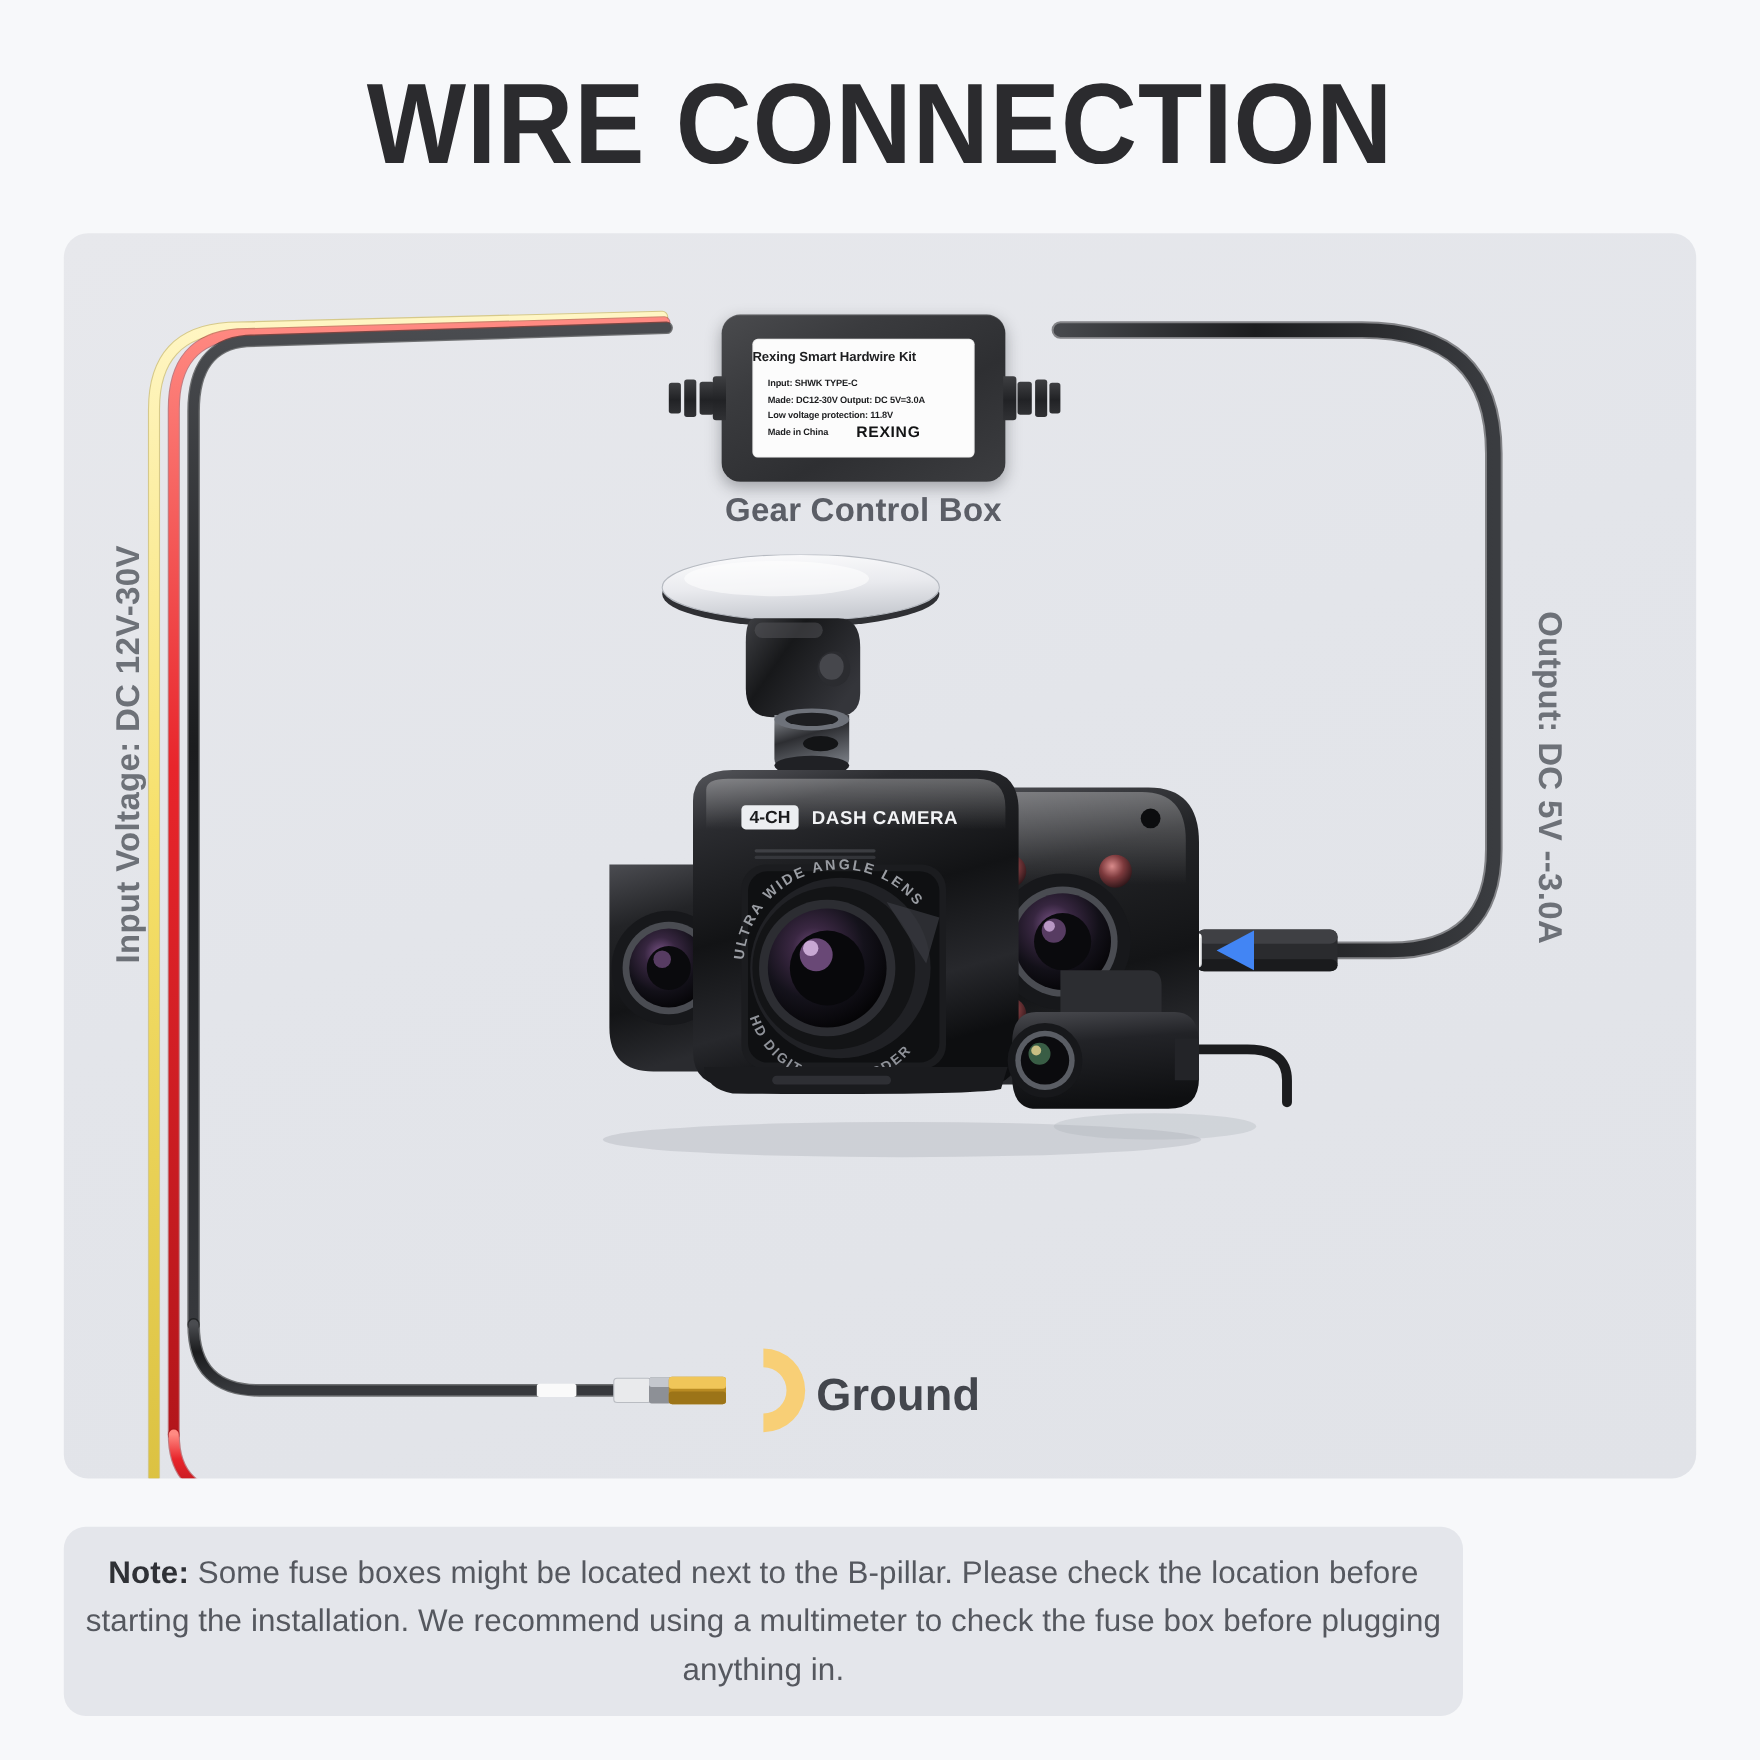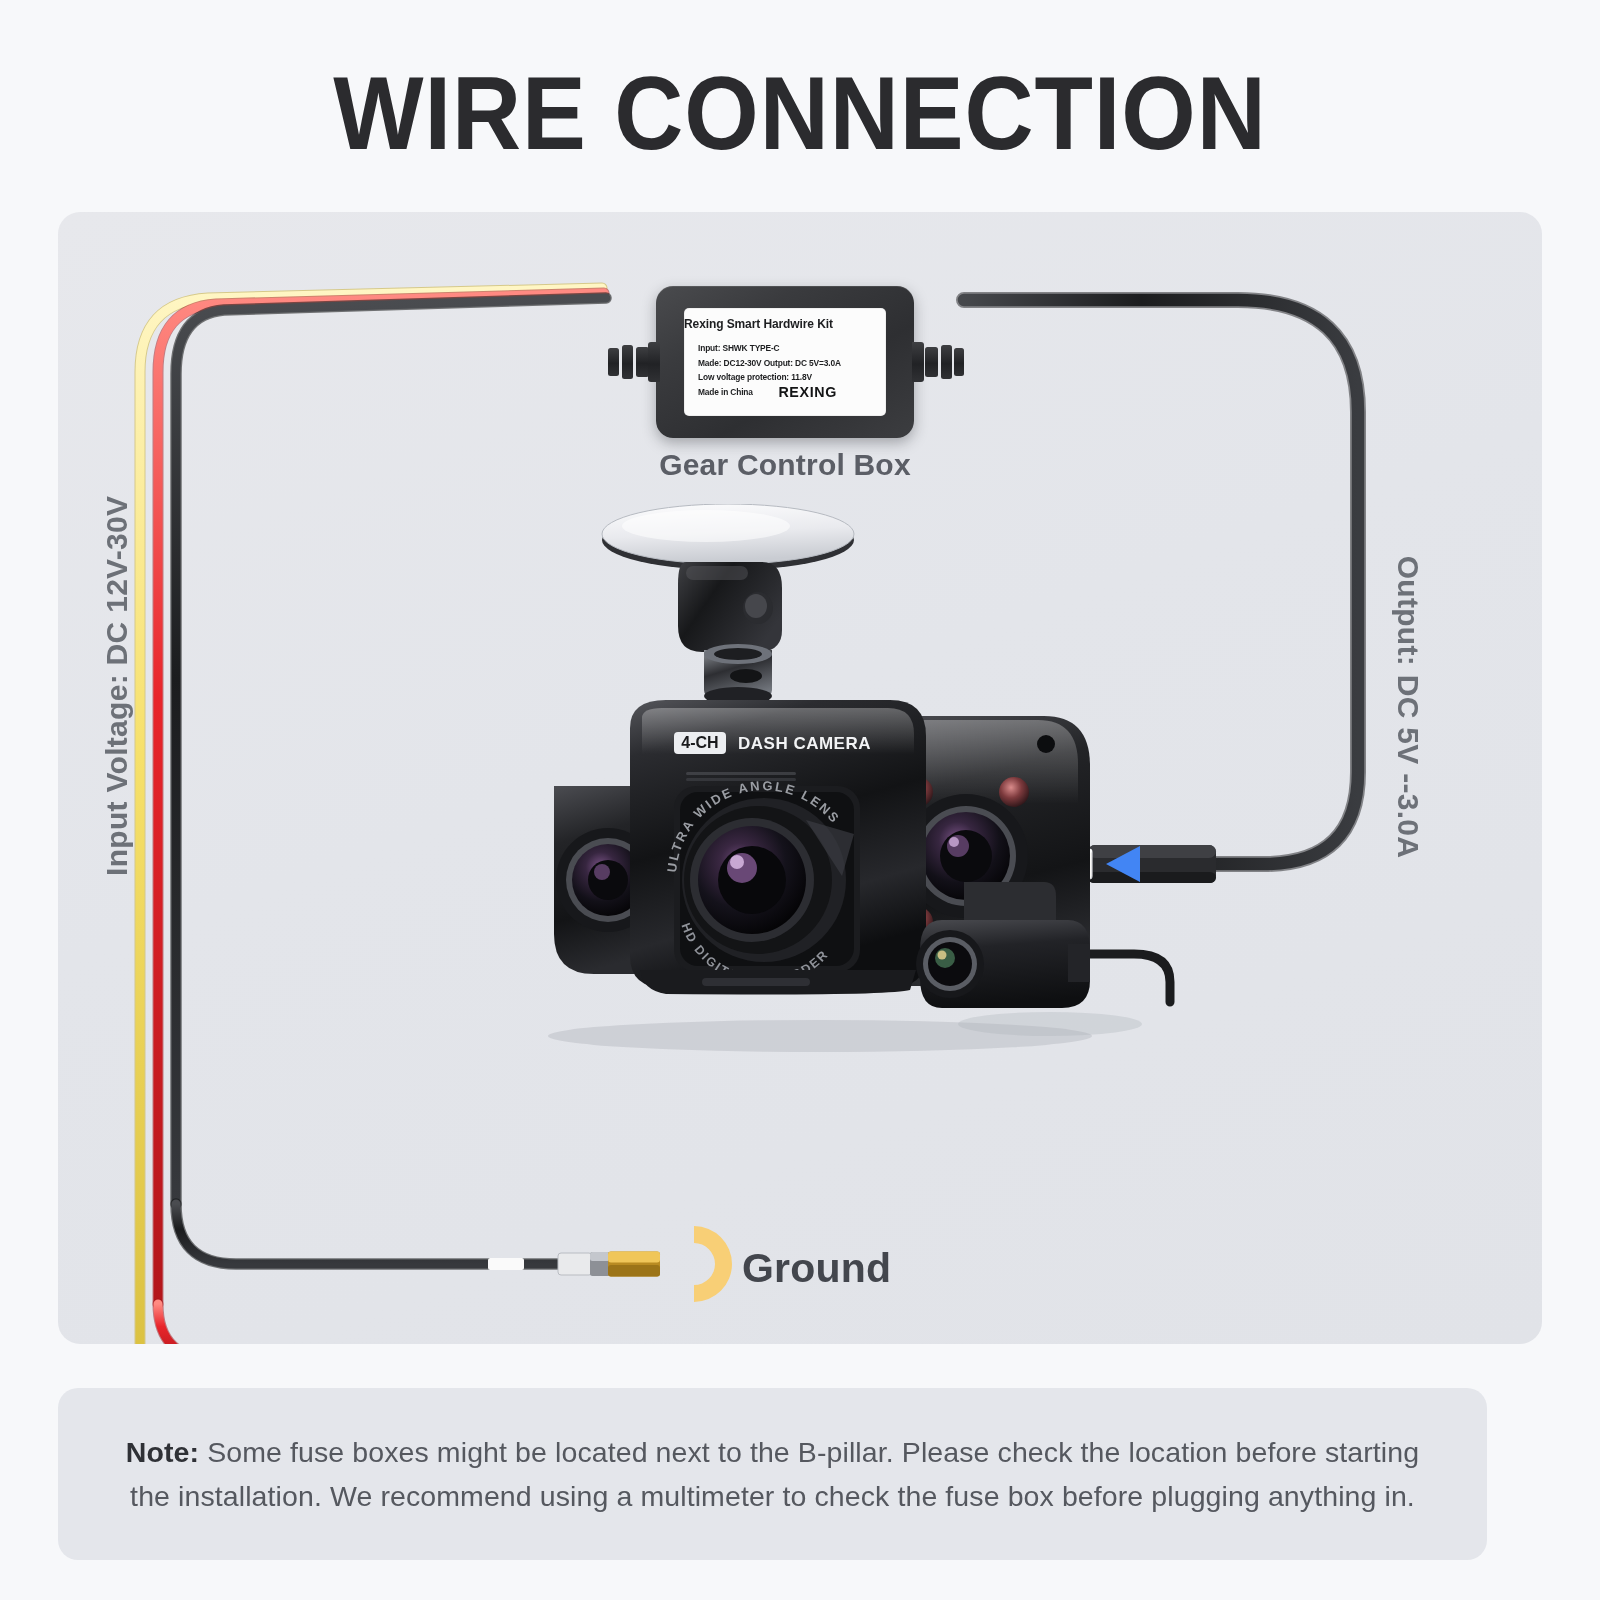--- a/index.html
+++ b/index.html
@@ -32,21 +32,21 @@
     position:absolute;left:58px;top:212px;
     width:1484px;height:1132px;
     background:linear-gradient(160deg,#e7e8ec 0%,#e3e5ea 45%,#e1e3e8 100%);
     border-radius:22px;
     overflow:hidden;
   }
 
   
   .note{
     position:absolute;left:58px;top:1388px;
-    width:1429px;height:172px;
+    width:1272px;height:172px;
     background:#e4e6eb;
     border-radius:20px;
     display:flex;align-items:center;justify-content:center;
   }
   .note-text{
     width:1330px;
     text-align:center;
     font-size:28.5px;
     line-height:44px;
     color:#55585f;

